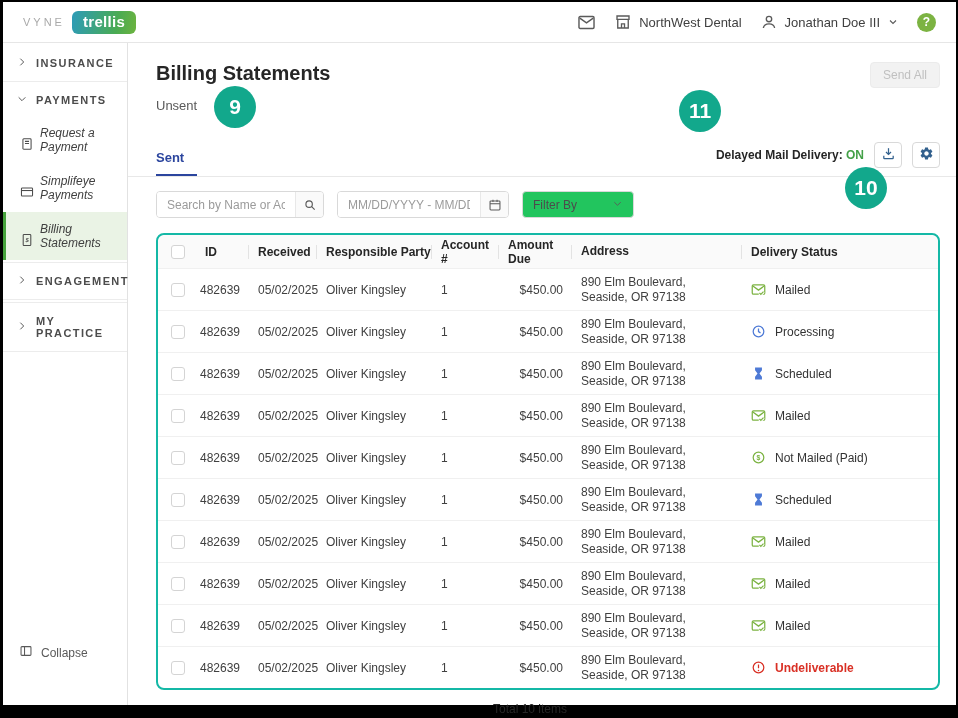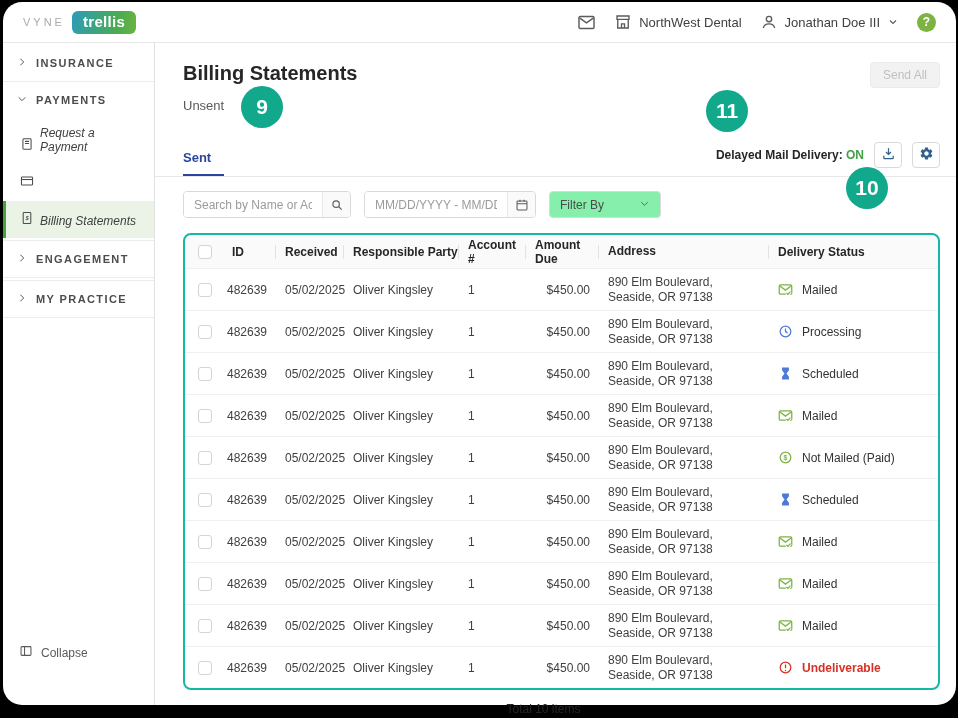--- a/index.html
+++ b/index.html
@@ -1,32 +1,32 @@
 <!DOCTYPE html>
 <html><head>
 <meta charset="utf-8">
 <style>
   * { box-sizing: border-box; margin: 0; padding: 0; }
   html,body { font-family: "Liberation Sans", "DejaVu Sans", sans-serif; }
   body { width: 958px; height: 718px; background: #000; position: relative; overflow: hidden; }
-  .app { position: absolute; top: 2px; left: 3px; width: 953px; height: 703px; background: #fff; display: flex; flex-direction: column; border-radius: 19px; }
+  .app { position: absolute; top: 2px; left: 3px; width: 953px; height: 703px; background: #fff; display: flex; flex-direction: column; }
 
   
   .topbar { height: 41px; border-bottom: 1px solid #e6e6e6; display: flex; align-items: center; justify-content: space-between; padding: 0 20px 0 20px; flex: none; }
   .logo { display: flex; align-items: center; gap: 7px; }
   .logo-vyne { font-size: 11px; letter-spacing: 3px; color: #a9a9a9; font-weight: 500; }
   .logo-pill { background: linear-gradient(100deg, #2d9bb8 0%, #4aab52 70%, #6db33f 100%); color: #fff; font-size: 15px; font-weight: 600; padding: 2px 11px 4px 11px; border-radius: 6px; letter-spacing: .3px; }
   .top-right { display: flex; align-items: center; gap: 18px; color: #4f4f4f; }
   .top-item { display: flex; align-items: center; gap: 7px; font-size: 13px; color: #404040; }
   .iconbtn { display: inline-flex; align-items: center; justify-content: center; color: #5a5a5a; background: none; border: none; cursor: pointer; }
   .help-circle { width: 19px; height: 19px; border-radius: 50%; background: #7cb342; color: #fff; font-size: 12px; font-weight: 700; display: flex; align-items: center; justify-content: center; }
 
   
   .app-body { flex: 1; display: flex; min-height: 0; }
-  .sidebar { width: 152px; flex: none; border-right: 1px solid #e2e2e2; position: relative; padding-top: 4px; }
+  .sidebar { width: 125px; flex: none; border-right: 1px solid #e2e2e2; position: relative; padding-top: 4px; }
   .main { flex: 1; position: relative; min-width: 0; }
 
   
   .side-section { display: flex; align-items: center; gap: 9px; padding: 10px 14px; font-size: 11px; font-weight: 600; letter-spacing: 1.4px; color: #4c4c4c; cursor: pointer; }
   .side-divider { border-bottom: 1px solid #ececec; margin: 2px 0; }
   .side-item { display: flex; align-items: flex-end; gap: 6px; padding: 10px 14px 10px 17px; font-size: 12px; color: #404040; cursor: pointer; position: relative; font-style: italic; }
   .side-item svg { color: #4c4c4c; flex: none; }
   .side-item.active { background: #eaf3e5; }
   .side-item.active::before { content: ""; position: absolute; left: 0; top: 0; bottom: 0; width: 3px; background: #46a33c; }
   .collapse-btn { position: absolute; bottom: 44px; left: 16px; display: flex; align-items: center; gap: 8px; font-size: 12px; color: #595959; cursor: pointer; }
@@ -43,31 +43,31 @@
   .tab.active { color: #2b459e; font-weight: 700; border-bottom-color: #2b459e; }
   .head-controls { display: flex; align-items: center; gap: 10px; padding-bottom: 8px; }
   .delayed-label { font-size: 12px; font-weight: 700; color: #262626; }
   .delayed-on { color: #43a047; font-weight: 700; }
   .sq-btn { width: 28px; height: 26px; border: 1px solid #d9d9d9; border-radius: 4px; background: #fff; display: inline-flex; align-items: center; justify-content: center; color: #33618e; cursor: pointer; }
 
   
   .badge { position: absolute; width: 42px; height: 42px; border-radius: 50%; background: #12a88c; color: #fff; font-size: 21px; font-weight: 700; display: flex; align-items: center; justify-content: center; z-index: 5; }
   .badge-9  { left: 86px;  top: 43px; }
   .badge-11 { left: 551px; top: 47px; }
-  .badge-10 { left: 691px; top: 124px; }
+  .badge-10 { left: 717px; top: 124px; }
 
   
   .filter-row { display: flex; align-items: center; gap: 13px; padding: 14px 16px 0 28px; }
   .inputbox { display: flex; align-items: stretch; border: 1px solid #d9d9d9; border-radius: 4px; overflow: hidden; height: 27px; background: #fff; }
   .inputbox input { border: none; outline: none; font-size: 12px; color: #404040; padding: 0 10px; font-family: inherit; }
   .inputbox input::placeholder { color: #9b9b9b; }
   .search-box input { width: 138px; }
   .date-box input { width: 142px; }
   .input-icon { width: 28px; display: flex; align-items: center; justify-content: center; background: #fafafa; border-left: 1px solid #e8e8e8; color: #5a5a5a; cursor: pointer; }
-  .select { display: flex; align-items: center; justify-content: space-between; border: 1px solid #d9d9d9; border-radius: 4px; height: 27px; padding: 0 10px; font-size: 12px; color: #4c4c4c; background: #86efac; cursor: pointer; }
+  .select { display: flex; align-items: center; justify-content: space-between; border: 1px solid #d9d9d9; border-radius: 4px; height: 27px; padding: 0 10px; font-size: 12px; color: #4c4c4c; background: #22c55e; cursor: pointer; }
   .filter-select { width: 112px; }
 
   
   .table { margin: 15px 16px 0 28px; border: 2px solid #14b8a6; border-radius: 8px; background: #fff; }
   .thead { display: flex; align-items: center; height: 33px; background: #fafafa; border-radius: 8px 8px 0 0; font-size: 12px; font-weight: 700; color: #262626; }
   .hcell { position: relative; padding-left: 10px; }
   .hcell.sep::before { content: ""; position: absolute; left: 0; top: 50%; transform: translateY(-50%); width: 1px; height: 14px; background: #e3e3e3; }
   .trow { display: flex; align-items: center; height: 42px; border-top: 1px solid #f0f0f0; font-size: 12px; color: #404040; }
   .cell { padding-left: 10px; }
   .col-check { width: 31px; flex: none; display: flex; justify-content: center; padding-left: 8px; }
@@ -162,20 +162,21 @@
               <rect x="5" y="3" width="14" height="18" rx="1.5"></rect>
               <path d="M8.5 7.5h7M8.5 11h7"></path>
             </svg></span>
         <span>Request a Payment</span>
       </div>
       <div class="side-item">
         <span><svg width="14" height="14" viewBox="0 0 24 24" fill="none" stroke="currentColor" stroke-width="1.8">
               <rect x="2.5" y="5" width="19" height="14" rx="1.5"></rect>
               <path d="M2.5 9.5h19"></path>
             </svg></span>
+        <span>Simplifeye Payments</span>
       </div>
       <div class="side-item active">
         <span><svg width="14" height="14" viewBox="0 0 24 24" fill="none" stroke="currentColor" stroke-width="1.8">
               <rect x="5.5" y="2.5" width="13" height="19" rx="1.5"></rect>
               <text x="12" y="15.5" text-anchor="middle" font-size="10" stroke="none" fill="currentColor" font-weight="bold">$</text>
             </svg></span>
         <span>Billing Statements</span>
       </div>
       <div class="side-divider"></div>
       <div class="side-section">

